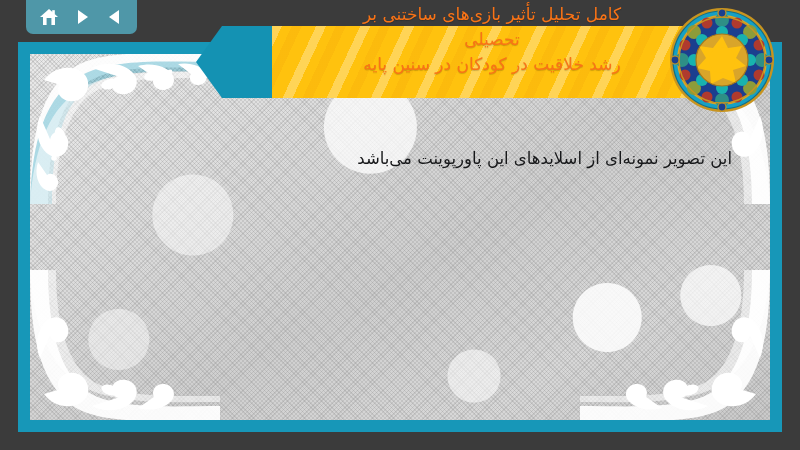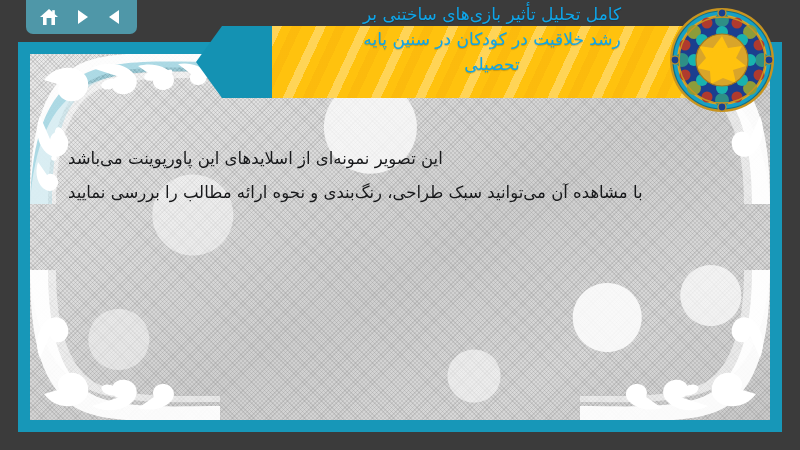--- a/index.html
+++ b/index.html
@@ -89,21 +89,21 @@
     clip-path: polygon(26px 0, 100% 0, 100% 100%, 26px 100%, 0 50%);
     z-index: 5;
   }
 
   .title-text {
     position: absolute;
     left: 274px;
     top: 2px;
     width: 436px;
     text-align: center;
-    color: #0ea5e9;
+    color: #f97316;
     font-size: 17px;
     line-height: 25px;
     font-weight: 400;
     direction: rtl;
     z-index: 7;
     text-shadow: 0 1px 1px rgba(0,0,0,0.18);
   }
 
   
   .medallion {
@@ -115,21 +115,21 @@
     z-index: 8;
   }
   .medallion svg { width: 100%; height: 100%; display: block; }
 
   
   .body-text {
     position: absolute;
     left: 50px;
     right: 50px;
     top: 100px;
-    text-align: left;
+    text-align: right;
     direction: rtl;
     z-index: 4;
   }
   .body-line {
     color: #17181a;
     font-size: 16.5px;
     line-height: 34px;
     white-space: nowrap;
   }
 
@@ -229,32 +229,31 @@
           <path d="M10,62 c-6,14 -2,30 8,38 c8,6 18,2 20,-8 c2,-9 -5,-16 -12,-14 c-6,2 -8,10 -3,14"></path>
           <ellipse cx="80" cy="30" rx="9" ry="5" transform="rotate(-18 80 30)"></ellipse>
           <circle cx="46" cy="40" r="3.2"></circle>
           <circle cx="96" cy="24" r="2.8"></circle>
         </g>
       </svg>
     </div>
 
     <div class="body-text">
       <div class="body-line">این تصویر نمونه‌ای از اسلایدهای این پاورپوینت می‌باشد</div>
-      <div class="body-line">با مشاهده آن می‌توانید سبک طراحی، رنگ‌بندی و نحوه ارائه مطالب را بررسی نمایید</div>
     </div>
   </div>
 
   <div class="ribbon-tab"></div>
 
   <div class="title-banner"></div>
 
   <div class="title-text">
     <div>کامل تحلیل تأثیر بازی‌های ساختنی بر</div>
+    <div>تحصیلی</div>
     <div>رشد خلاقیت در کودکان در سنین پایه</div>
-    <div>تحصیلی</div>
   </div>
 
   <div class="medallion">
     <svg viewBox="0 0 112 112" xmlns="http://www.w3.org/2000/svg">
       <circle cx="56" cy="56" r="52" fill="#c8941f"></circle>
       <circle cx="56" cy="56" r="49" fill="#16a0c4"></circle>
       <circle cx="56" cy="56" r="45" fill="#d9a52a"></circle>
       <circle cx="56" cy="56" r="43" fill="#1b3f8f"></circle>
       <g>
         <circle cx="56" cy="16" r="7" fill="#2e8f86"></circle>

